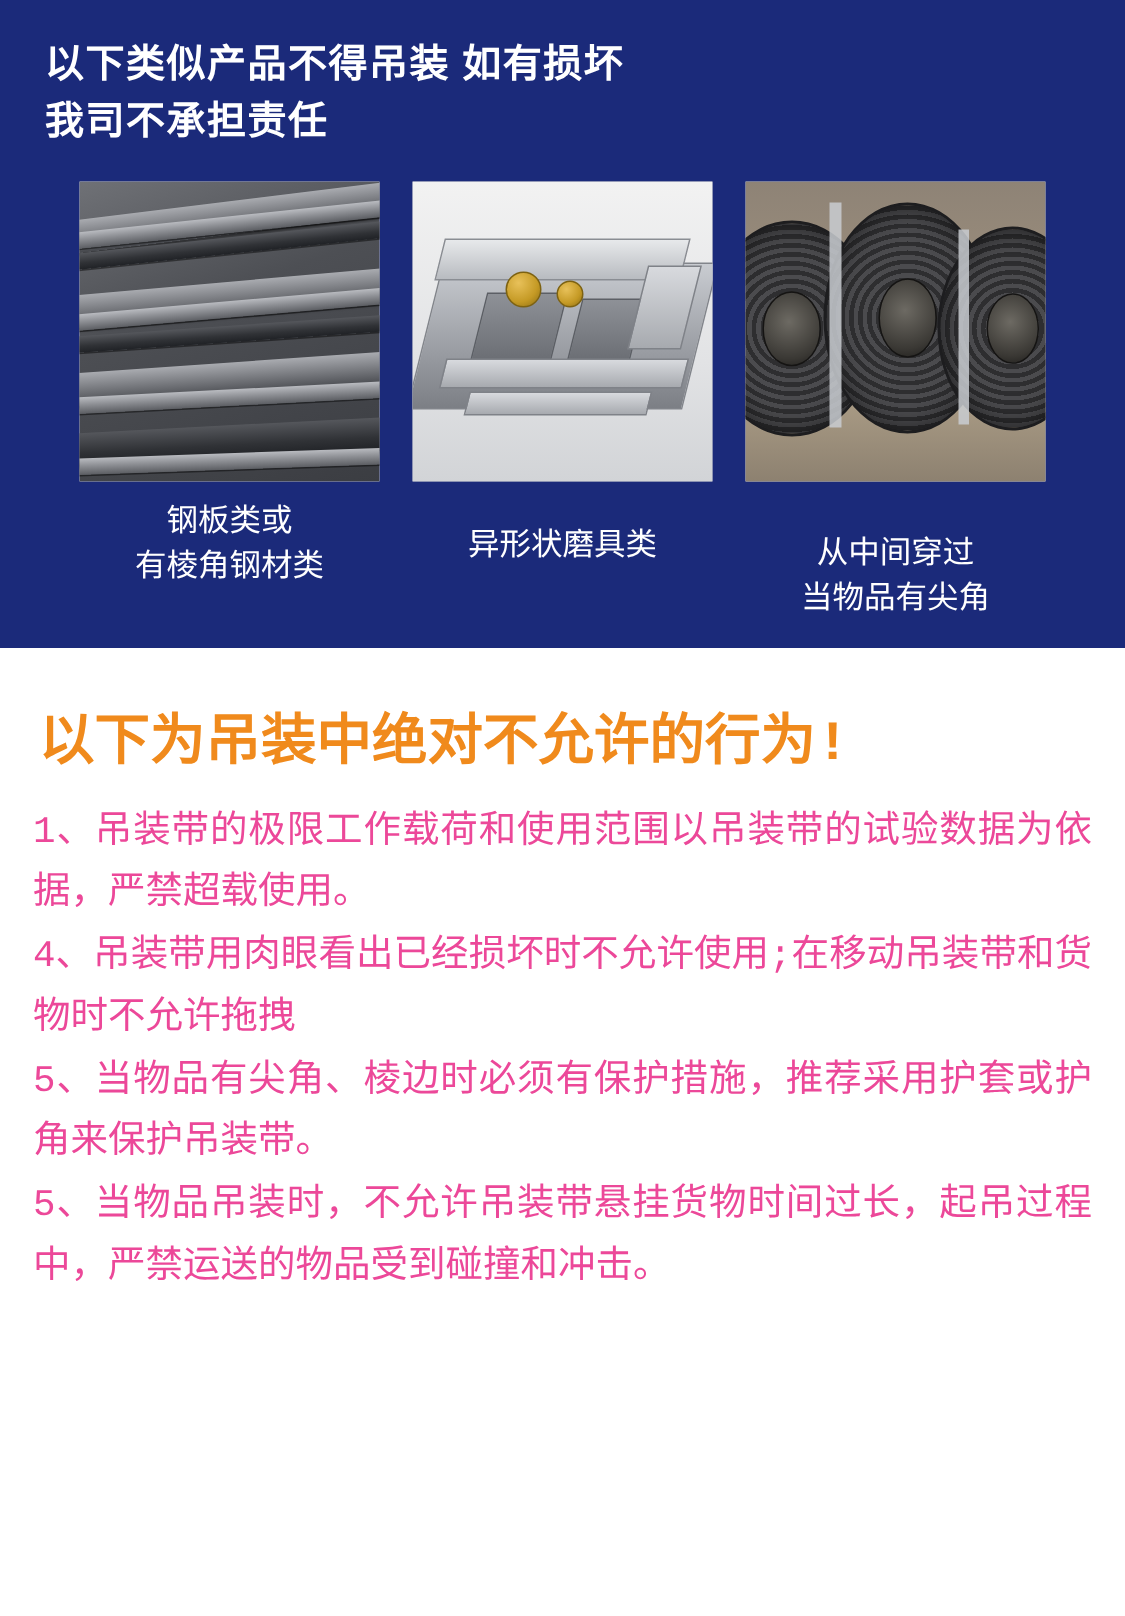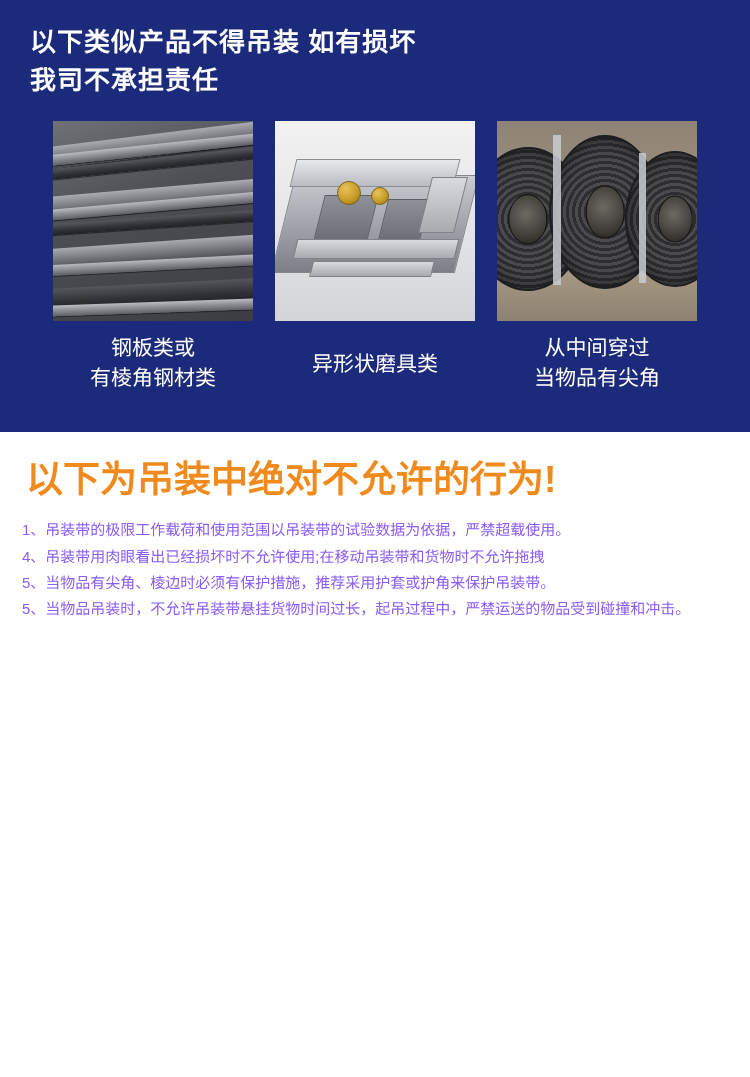--- a/index.html
+++ b/index.html
@@ -175,40 +175,41 @@
   .coils .band {
     position: absolute;
     background: #c9ccd1;
     opacity: .85;
   }
 
   
   .bottom-panel {
     flex: 1;
     background: #ffffff;
-    padding: 26px 22px 10px 22px;
+    padding: 43px 22px 10px 22px;
     box-sizing: border-box;
+    font-family: Liberation Mono, monospace;
   }
   .warn-title {
     color: #f08a1c;
     font-size: 37px;
     font-weight: bold;
     letter-spacing: 0px;
     line-height: 1.2;
     margin: 0 0 16px 4px;
     white-space: nowrap;
   }
   .rules {
     list-style: none;
     margin: 0;
     padding: 0;
   }
   .rules li {
-    color: #8b5cf6;
-    font-size: 15px;
+    color: #ec4899;
+    font-size: 25px;
     line-height: 1.62;
     margin-bottom: 2px;
     text-align: justify;
   }
 </style>
 </head>
 <body>
 
 <div class="page">
 
@@ -254,21 +255,21 @@
             <div class="block" style="left:150px; top:56px; width:34px; height:54px;"></div>
             <div class="block" style="left:20px; top:118px; width:160px; height:18px;"></div>
             <div class="block" style="left:36px; top:140px; width:120px; height:14px;"></div>
           </div>
         </div>
         <figcaption class="photo-caption cap-mid">
           <span class="cl">异形状磨具类</span>
         </figcaption>
       </figure>
 
-      <figure class="photo-card" style="margin:0;">
+      <figure class="photo-card" style="margin:0;gap:21px;">
         <div class="photo-frame">
           <div class="coils">
             <div class="ground"></div>
             <div class="coil" style="left:-26px; top:26px; width:110px; height:140px;">
                 <div class="hole"></div>
               </div>
             <div class="coil" style="left:52px; top:14px; width:108px; height:150px;">
                 <div class="hole"></div>
               </div>
             <div class="coil" style="left:128px; top:30px; width:96px; height:132px;">

